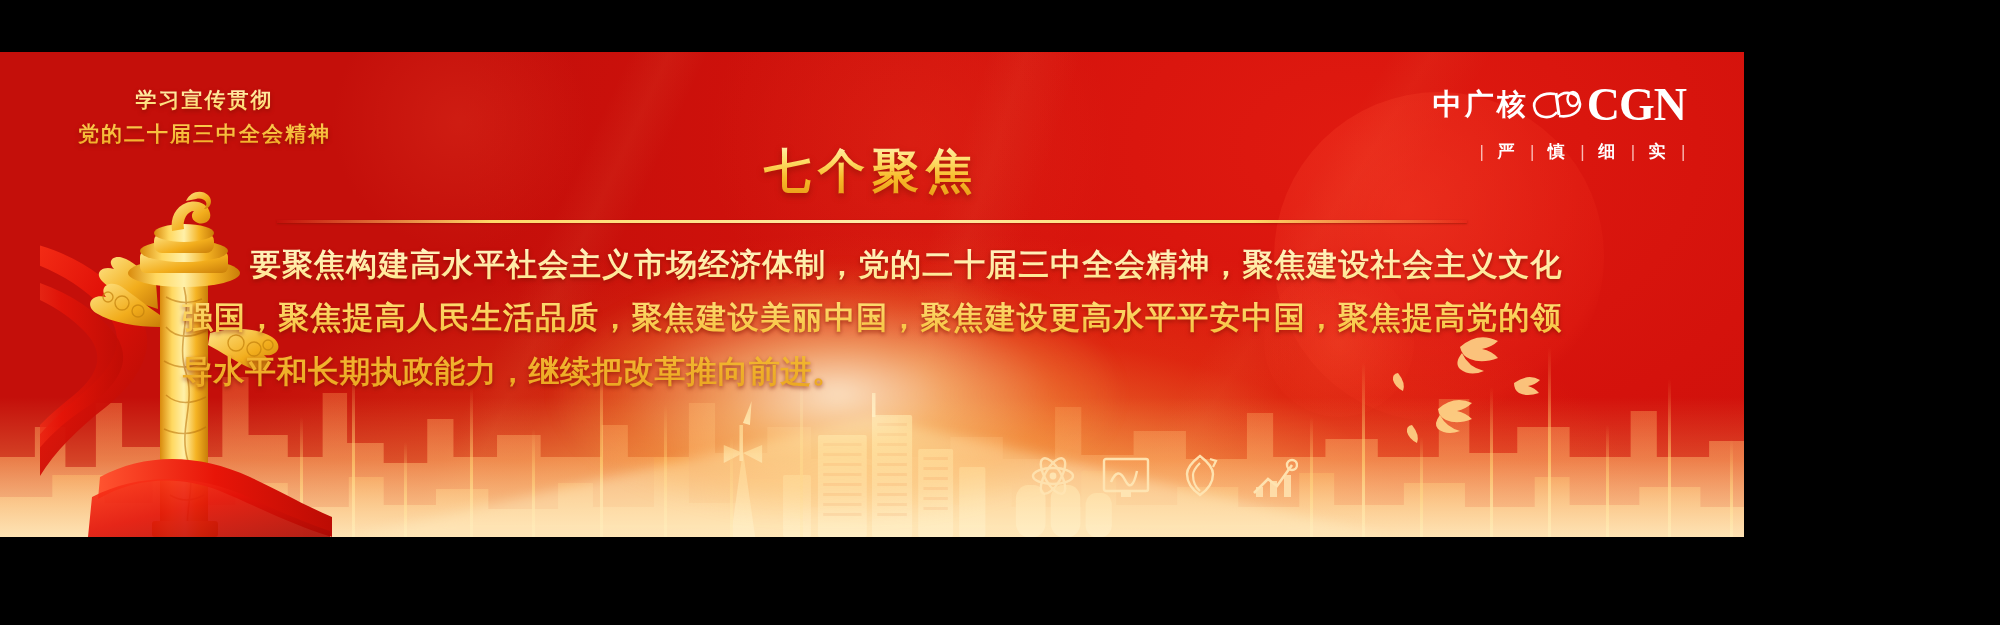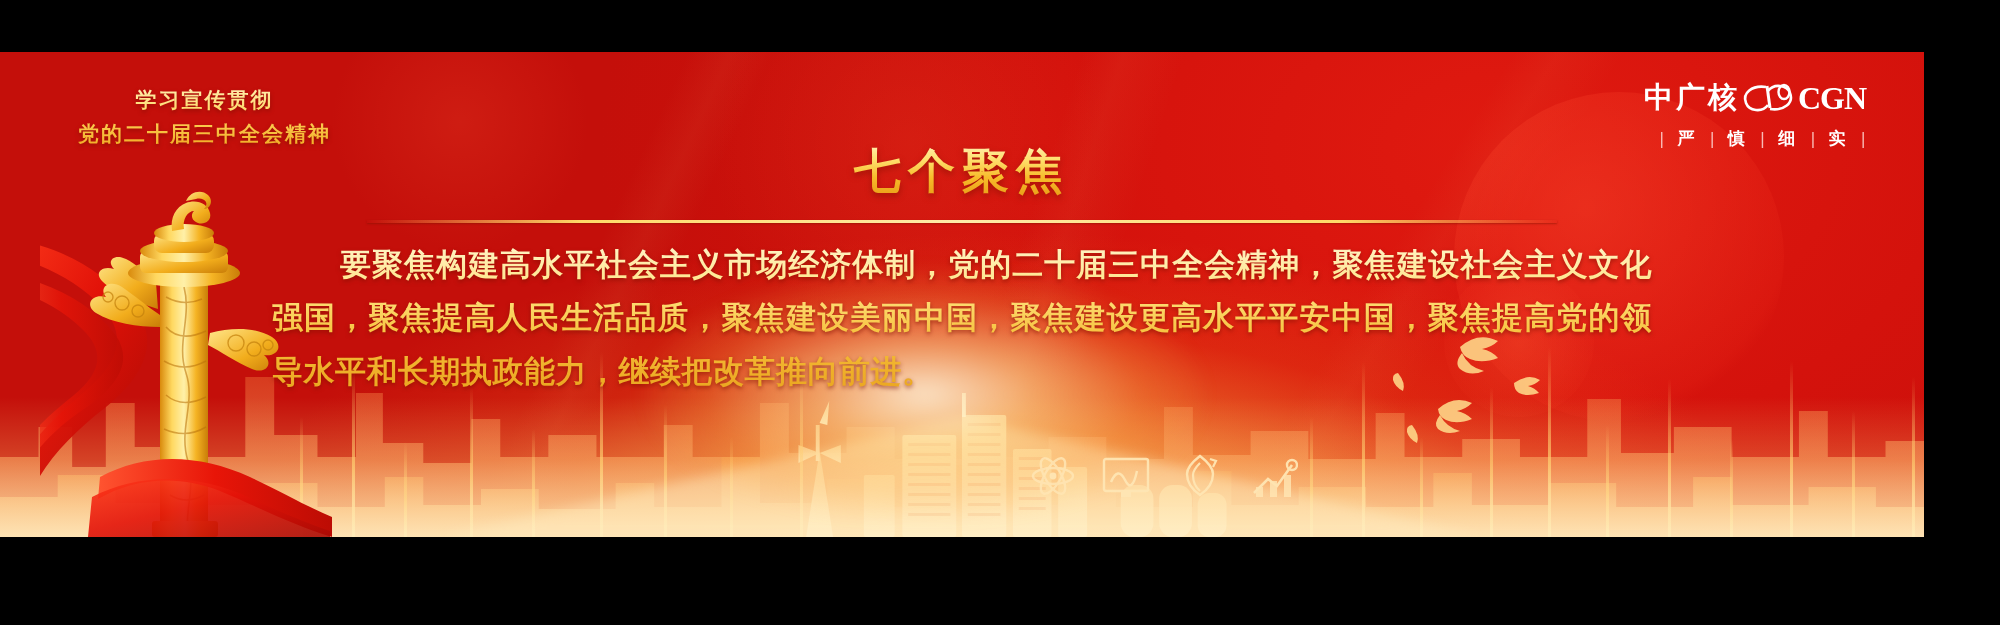--- a/index.html
+++ b/index.html
@@ -11,21 +11,21 @@
     width:2000px; height:625px;
     overflow:hidden;
     background:#000;
   }
   
   .letterbox{ position:absolute; left:0; width:100%; background:#000; z-index:60; }
   .letterbox.top{ top:0; height:52px; }
   .letterbox.bottom{ bottom:0; height:88px; }
 
   .stage{
-    position:absolute; left:0; top:52px; width:1924px; height:485px;
+    position:absolute; left:0; top:52px; width:1744px; height:485px;
     overflow:hidden;
     background:
       radial-gradient(ellipse 1100px 420px at 52% 96%, rgba(255,228,150,.95) 0%, rgba(255,186,70,.55) 22%, rgba(249,110,30,.22) 45%, rgba(228,22,16,0) 68%),
       radial-gradient(ellipse 900px 600px at 78% 20%, #e01a10 0%, #d4120c 50%, #c40f0a 100%),
       linear-gradient(180deg,#e41710 0%, #e01610 40%, #dd1410 70%, #d8120c 100%);
   }
 
   
   .circle{ position:absolute; border-radius:50%; }
   .c1{ right:140px; top:40px;  width:330px; height:330px; background:radial-gradient(circle at 40% 35%, rgba(255,80,50,.38), rgba(255,60,35,.10) 70%, transparent 75%); }
@@ -79,21 +79,21 @@
     -webkit-background-clip:text; background-clip:text; -webkit-text-fill-color:transparent;
     filter:drop-shadow(0 2px 2px rgba(120,10,0,.65));
   }
   .slogan div+div{ margin-top:4px; }
 
   
   .logo{ position:absolute; right:58px; top:26px; z-index:30; text-align:right; color:#fff; }
   .logo-row{ display:flex; align-items:center; justify-content:flex-end; }
   .logo-cn{ font-size:29px; font-weight:700; letter-spacing:3px; color:#fff; }
   .logo-mark{ width:58px; height:34px; }
-  .logo-en{ font-size:32px; font-weight:700; letter-spacing:-1px; color:#fff; font-family:"Liberation Serif",serif; }
+  .logo-en{ font-size:46px; font-weight:700; letter-spacing:-1px; color:#fff; font-family:"Liberation Serif",serif; }
   .logo-motto{ margin-top:9px; display:flex; align-items:center; justify-content:flex-end; gap:0; }
   .logo-motto span.w{ font-size:17px; font-weight:700; letter-spacing:2px; color:#fff; padding:0 13px; }
   .logo-motto span.sep{ color:#ffd9d4; font-size:16px; opacity:.85; }
 
   
   .title{
     position:absolute; left:0; right:0; top:88px; z-index:30; text-align:center;
     font-size:47px; font-weight:900; letter-spacing:7px;
     background:linear-gradient(180deg,#fff3c4 0%,#ffe070 30%,#f7bb2a 60%,#e59512 100%);
     -webkit-background-clip:text; background-clip:text; -webkit-text-fill-color:transparent;

